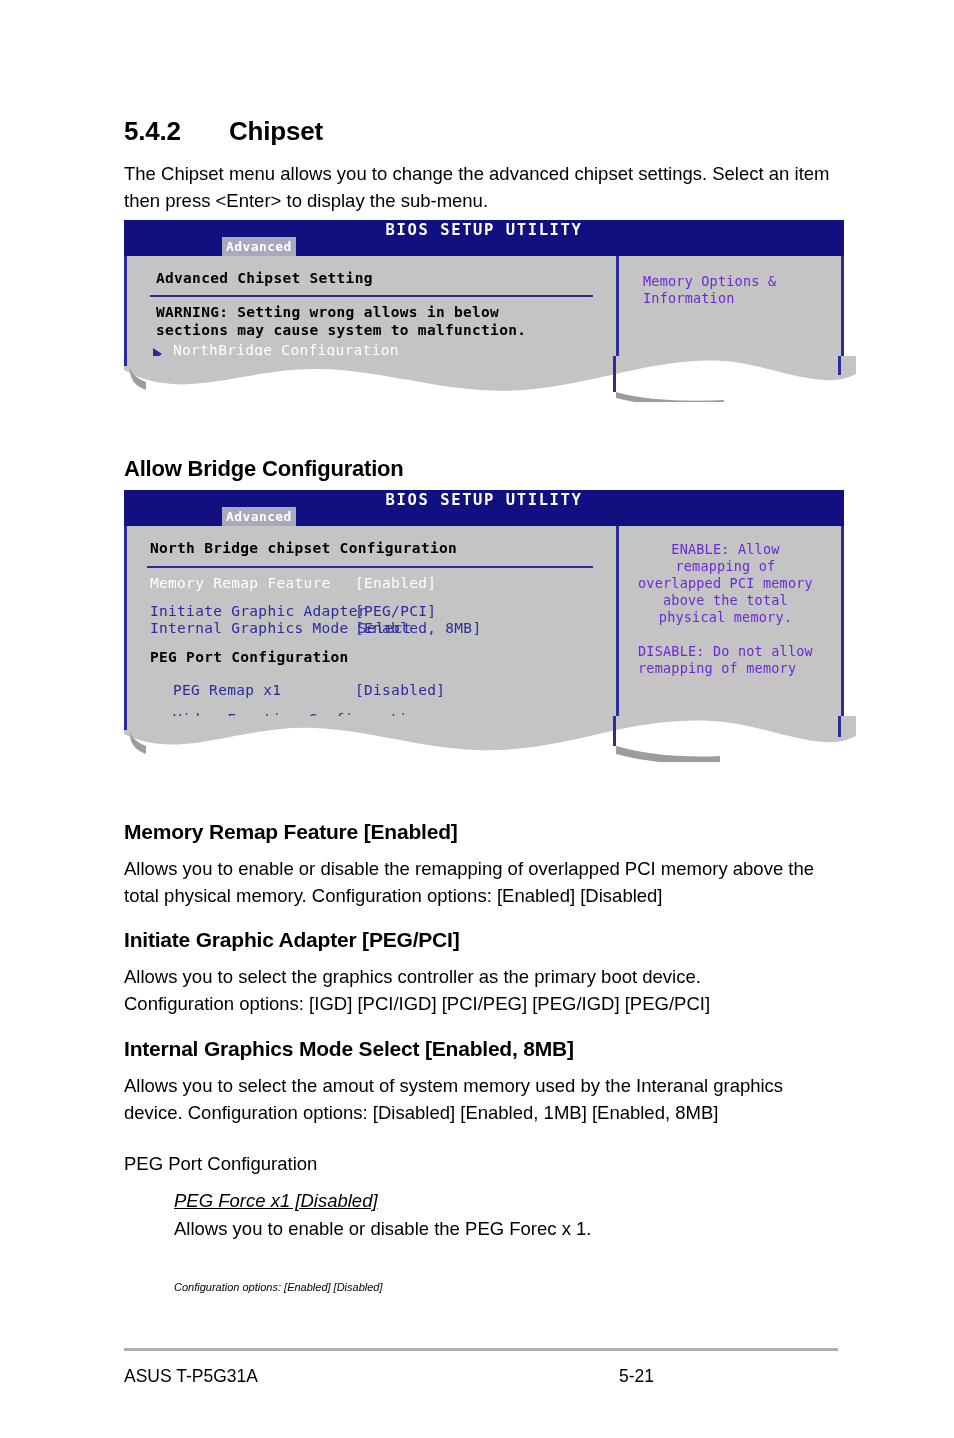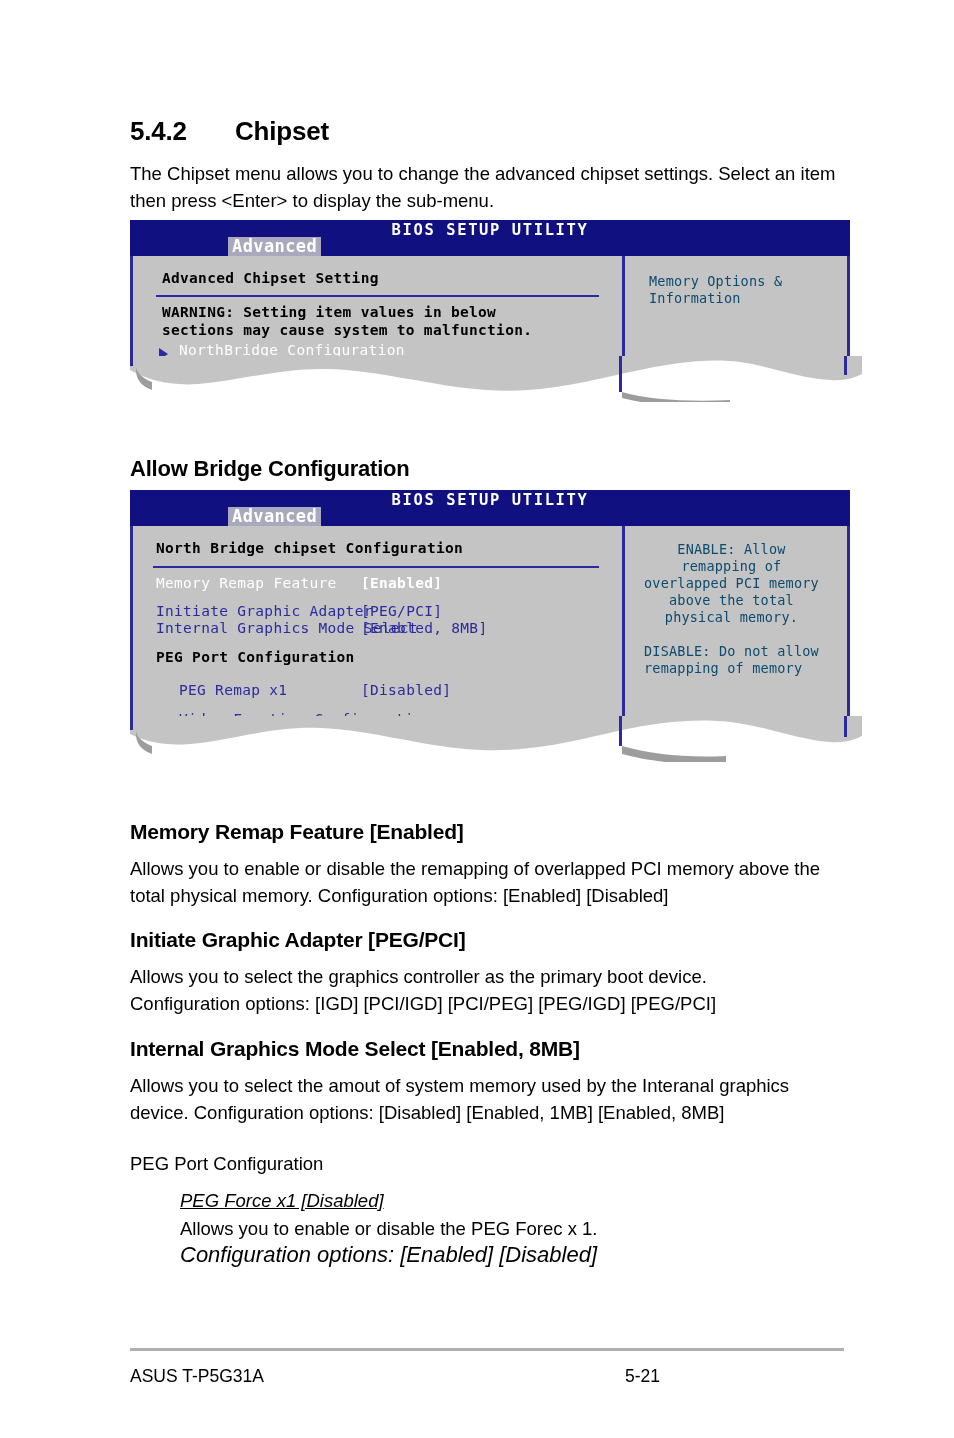--- a/index.html
+++ b/index.html
@@ -11,21 +11,21 @@
     width: 954px;
     height: 1438px;
     position: relative;
     font-family: "Liberation Sans", sans-serif;
     color: #000000;
     overflow: hidden;
   }
 
   .page {
     position: absolute;
-    left: 10px; top: 0;
+    left: 4px; top: 0;
     width: 770px;
     height: 1438px;
   }
 
   
   .sec-head {
     position: absolute;
     left: 120px;
     top: 116px;
     font-size: 26px;
@@ -77,21 +77,21 @@
     font-size: 15.5px;
     font-weight: bold;
     letter-spacing: 1.6px;
   }
   .bios-tab {
     position: absolute;
     left: 98px;
     top: 17px;
     background: #a9a9bd;
     color: #ffffff;
-    font-size: 17px;
+    font-size: 13px;
     font-weight: bold;
     padding: 1px 4px 2px 4px;
     letter-spacing: 0.4px;
     line-height: 17px;
   }
 
   .bios-body {
     position: relative;
     background: #c4c4c4;
     border-left: 3px solid #2b2b9e;
@@ -133,21 +133,21 @@
   .tri {
     position: absolute;
     width: 0; height: 0;
     border-left: 9px solid #2b2b9e;
     border-top: 6px solid transparent;
     border-bottom: 6px solid transparent;
   }
   .br-txt {
     position: absolute;
     font-size: 13.5px;
-    color: #0c4a6e;
+    color: #6d28d9;
     white-space: pre;
     line-height: 17px;
     letter-spacing: 0.2px;
   }
   .br-nav {
     position: absolute;
     font-size: 13.5px;
     color: #2b2b9e;
     font-weight: bold;
     white-space: pre;
@@ -201,21 +201,21 @@
     font-style: italic;
     text-decoration: underline;
     white-space: nowrap;
   }
   .sub4-body {
     position: absolute;
     left: 170px;
     font-size: 18.5px;
     line-height: 26px;
   }
-  .sub4-body.it { font-style: italic; font-size: 22px; }
+  .sub4-body.it { font-style: italic; font-size: 11px; margin-top: 32px; }
 
   
   .foot-rule {
     position: absolute;
     left: 120px;
     top: 1348px;
     width: 714px;
     height: 3px;
     background: #b0b0b0;
   }
@@ -249,21 +249,21 @@
       <div class="bios-titlebar">
         <div class="bios-title">BIOS SETUP UTILITY</div>
         <div class="bios-tab">Advanced</div>
       </div>
       <div class="bios-body" style="height:124px;">
         <div class="vdiv" style="left:489px;"></div>
 
         <div class="bios-left" style="width:489px; height:124px;">
           <div class="bl-title" style="left:29px; top:14px;">Advanced Chipset Setting</div>
           <div class="hrule" style="left:23px; top:39px; width:443px;"></div>
-          <div class="bl-txt black" style="left:29px; top:48px;">WARNING: Setting item values in below</div>
+          <div class="bl-txt black" style="left:29px; top:48px;">WARNING: Setting wrong allows in below</div>
           <div class="bl-txt black" style="left:29px; top:66px;">sections may cause system to malfunction.</div>
 
           <div class="tri" style="left:26px; top:92px;"></div>
           <div class="bl-txt white" style="left:46px; top:86px;">NorthBridge Configuration</div>
 
           <div class="tri" style="left:26px; top:107px;"></div>
           <div class="bl-txt" style="left:46px; top:101px;">Southbridge Configuration</div>
         </div>
 
         <div class="bios-right" style="left:492px; width:225px; height:124px;">
@@ -294,21 +294,21 @@
         <div class="bios-tab">Advanced</div>
       </div>
       <div class="bios-body" style="height:214px;">
         <div class="vdiv" style="left:489px;"></div>
 
         <div class="bios-left" style="width:489px; height:214px;padding-left:38px;">
           <div class="bl-title" style="left:23px; top:14px;">North Bridge chipset Configuration</div>
           <div class="hrule" style="left:20px; top:40px; width:446px;"></div>
 
           <div class="bl-txt white" style="left:23px; top:49px;">Memory Remap Feature</div>
-          <div class="bl-txt white" style="left:228px; top:49px;font-weight:bold;">[Enabled]</div>
+          <div class="bl-txt white" style="left:228px; top:49px;">[Enabled]</div>
 
           <div class="bl-txt" style="left:23px; top:77px;">Initiate Graphic Adapter</div>
           <div class="bl-txt" style="left:228px; top:77px;">[PEG/PCI]</div>
 
           <div class="bl-txt" style="left:23px; top:94px;">Internal Graphics Mode Select</div>
           <div class="bl-txt" style="left:228px; top:94px;">[Enabled, 8MB]</div>
 
           <div class="bl-txt black" style="left:23px; top:123px;">PEG Port Configuration</div>
 
           <div class="bl-txt" style="left:46px; top:156px;">PEG Remap x1</div>

